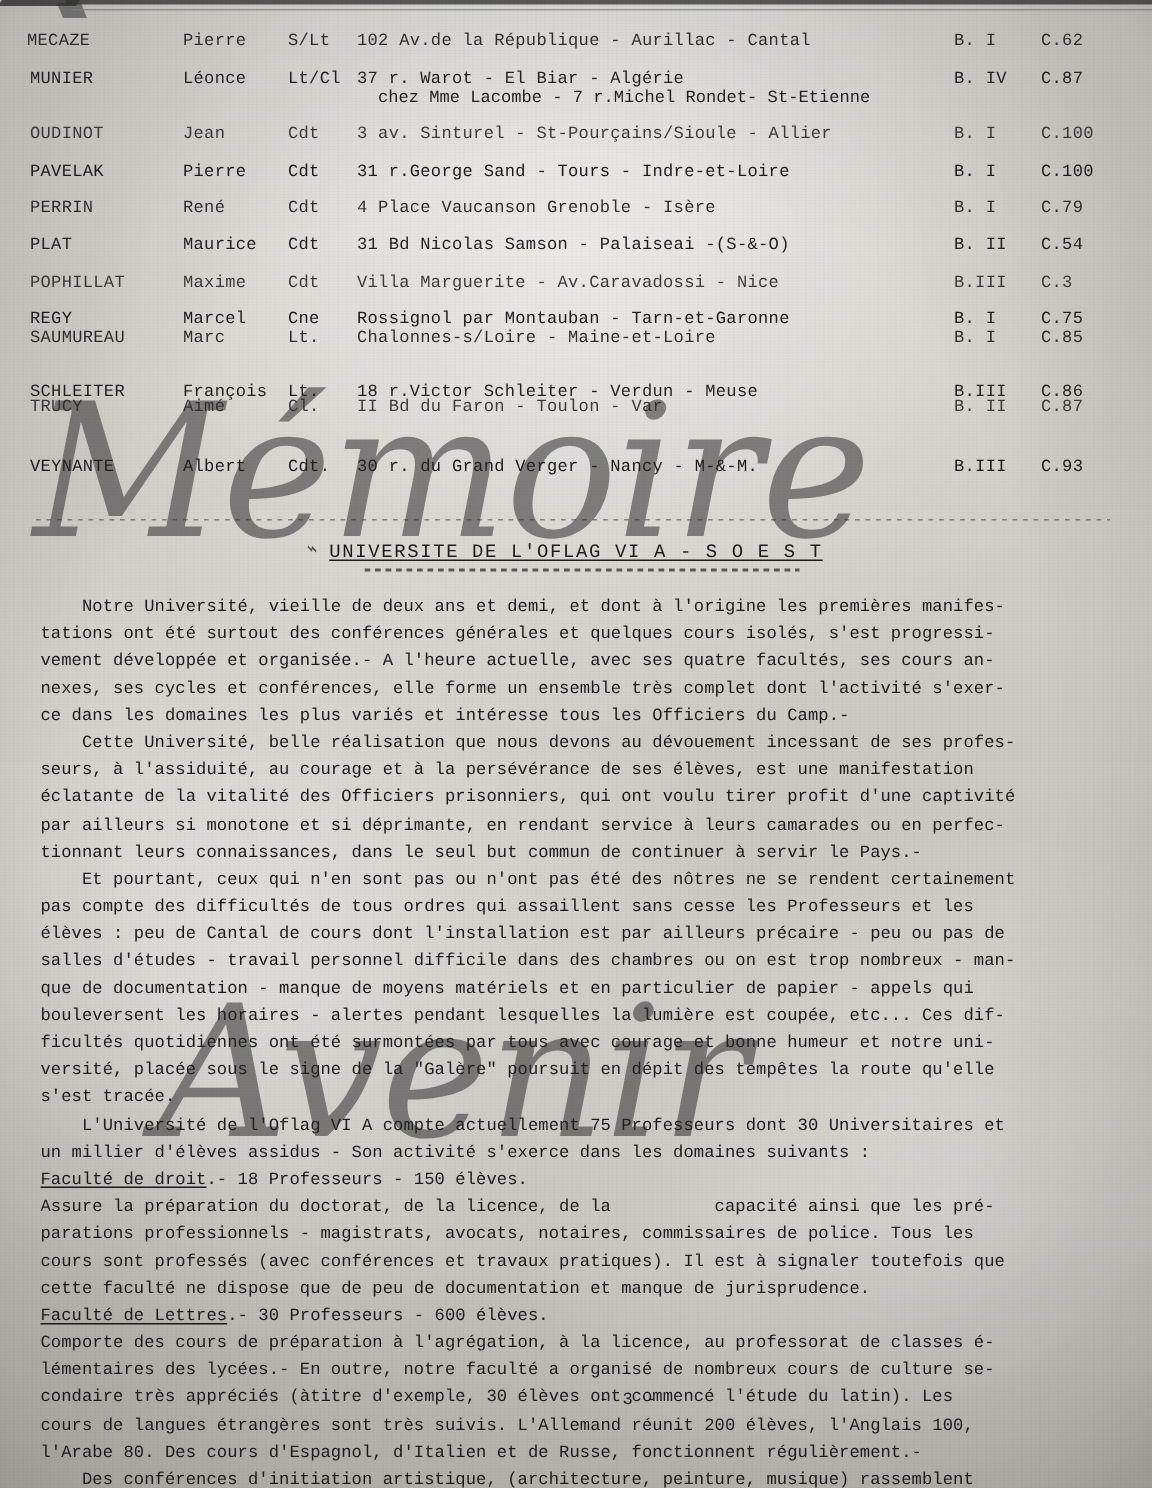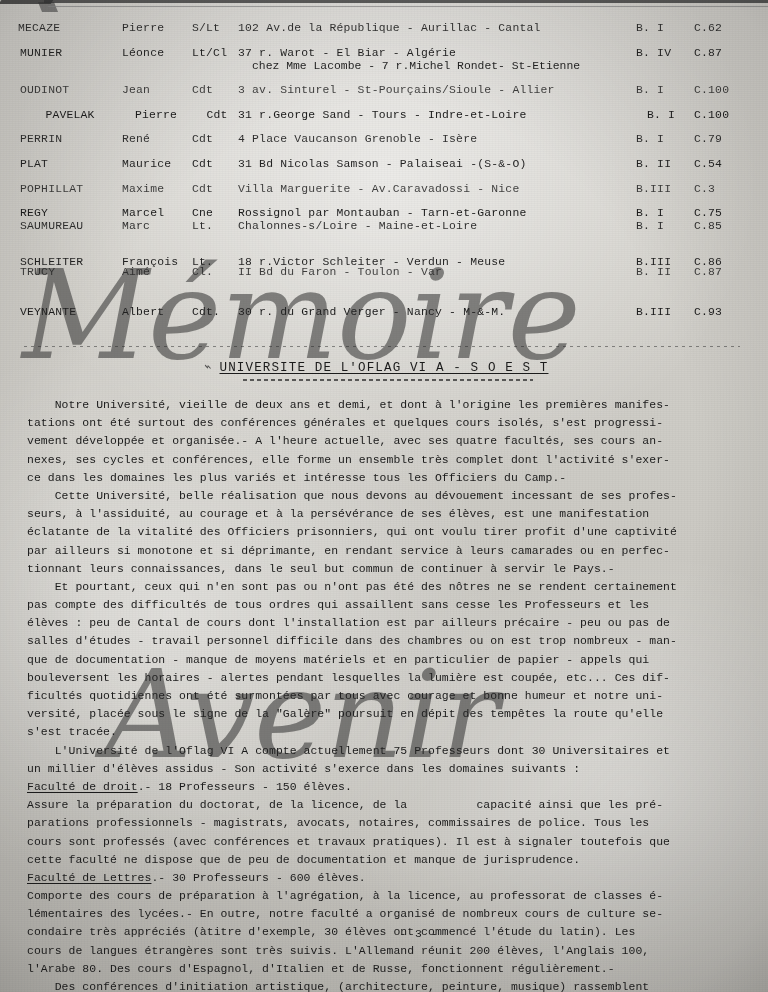--- a/index.html
+++ b/index.html
@@ -242,21 +242,21 @@
         </div>
         <div class="sub-line ink-1" style="left: 252px; top: 38.2px;">chez Mme Lacombe - 7 r.Michel Rondet- St-Etienne</div>
         <div class="rrow ink-2" style="position: absolute; left: 0px; top: 62.2px; width: 768px;">
           <span class="c c-name">OUDINOT</span>
           <span class="c c-first">Jean</span>
           <span class="c c-rank">Cdt</span>
           <span class="c c-addr">3 av. Sinturel - St-Pourçains/Sioule - Allier</span>
           <span class="c c-b">B.  I</span>
           <span class="c c-c">C.100</span>
         </div>
-        <div class="rrow ink-3" style="position: absolute; left: 0px; top: 86.8px; width: 748px; text-align: center;">
+        <div class="rrow ink-3" style="position: absolute; left: 0px; top: 86.8px; width: 748px;">
           <span class="c c-name">PAVELAK</span>
           <span class="c c-first">Pierre</span>
           <span class="c c-rank">Cdt</span>
           <span class="c c-addr">31 r.George Sand - Tours - Indre-et-Loire</span>
           <span class="c c-b">B.  I</span>
           <span class="c c-c">C.100</span>
         </div>
         <div class="rrow ink-0" style="position: absolute; left: 0px; top: 111.4px; width: 768px;">
           <span class="c c-name">PERRIN</span>
           <span class="c c-first">René</span>

